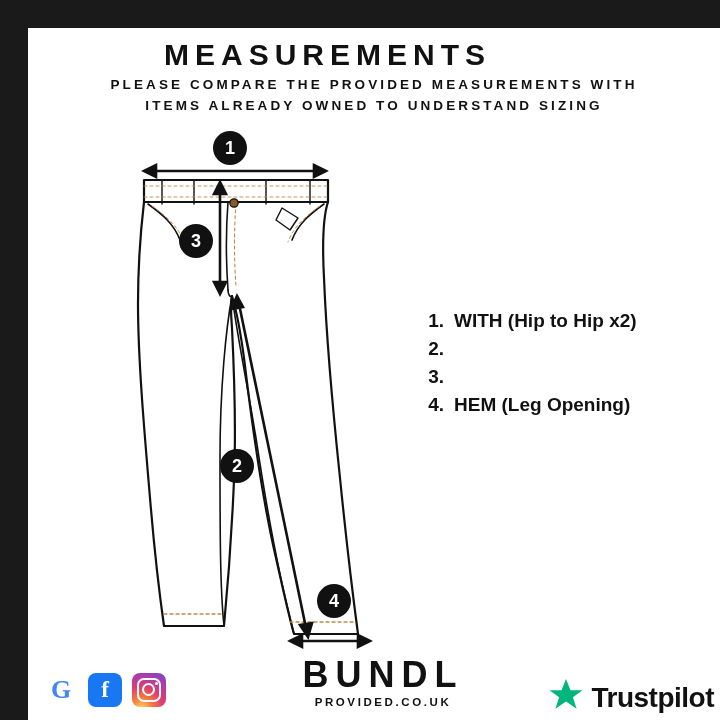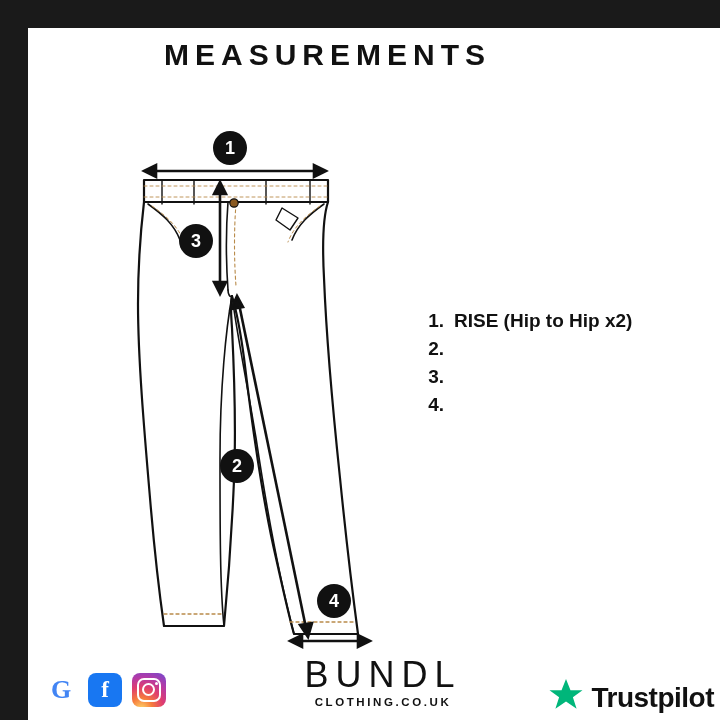--- a/index.html
+++ b/index.html
@@ -100,21 +100,21 @@
 
   .brand {
     position: absolute;
     left: 245px;
     top: 628px;
     width: 220px;
     text-align: center;
   }
   .brand-name {
     font-size: 36px;
-    font-weight: normal;
+    font-weight: bold;
     letter-spacing: 7px;
     color: #111111;
     line-height: 38px;
   }
   .brand-sub {
     font-size: 11.5px;
     font-weight: bold;
     letter-spacing: 2.6px;
     color: #111111;
     margin-top: 2px;
@@ -192,20 +192,24 @@
     height: 692px;
   }
 </style>
 </head>
 <body>
 
 <div id="page">
   <div id="canvas">
 
     <div class="title">MEASUREMENTS</div>
+    <div class="subtitle">
+      <span>PLEASE COMPARE THE PROVIDED MEASUREMENTS WITH</span><br>
+      <span>ITEMS ALREADY OWNED TO UNDERSTAND SIZING</span>
+    </div>
 
     <svg class="diagram" viewBox="0 0 692 692">
       <g stroke="#111111" fill="#ffffff" stroke-width="2.2" stroke-linejoin="round" stroke-linecap="round">
 
         <path d="M116,152 L116,174 L300,174 L300,152 Z"></path>
 
         <path d="M116,174
                  C112,208 110,250 110,276
                  C110,330 116,400 122,470
                  C127,530 132,570 136,598
@@ -270,47 +274,48 @@
     </svg>
 
     <div class="badge" id="badge1">1</div>
     <div class="badge" id="badge2">2</div>
     <div class="badge" id="badge3">3</div>
     <div class="badge" id="badge4">4</div>
 
     <div class="legend">
       <div class="legend-row">
         <span class="legend-num">1.</span>
-        <span class="legend-text">RISE (Hip to Hip x2)</span>
+        <span class="legend-text">WITH (Hip to Hip x2)</span>
       </div>
       <div class="legend-row">
         <span class="legend-num">2.</span>
       </div>
       <div class="legend-row">
         <span class="legend-num">3.</span>
       </div>
       <div class="legend-row">
         <span class="legend-num">4.</span>
+        <span class="legend-text">HEM (Leg Opening)</span>
       </div>
     </div>
 
     <div class="social">
       <div class="social-icon ic-google">G</div>
       <div class="social-icon ic-facebook">f</div>
       <div class="social-icon ic-instagram">
         <div class="ig-frame">
           <div class="ig-lens"></div>
           <div class="ig-dot"></div>
         </div>
       </div>
     </div>
 
     <div class="brand">
       <div class="brand-name">BUNDL</div>
-      <div class="brand-sub">CLOTHING.CO.UK</div>
+      <div class="brand-sub">PROVIDED.CO.UK</div>
     </div>
 
     <div class="trustpilot">
       <svg width="38" height="38" viewBox="0 0 38 38">
         <polygon points="19,3 23.5,14.2 35.5,14.2 25.9,21.3 29.6,32.8 19,25.6 8.4,32.8 12.1,21.3 2.5,14.2 14.5,14.2" fill="#00b67a"></polygon>
       </svg>
       <span class="tp-name">Trustpilot</span>
     </div>
 
   </div>

